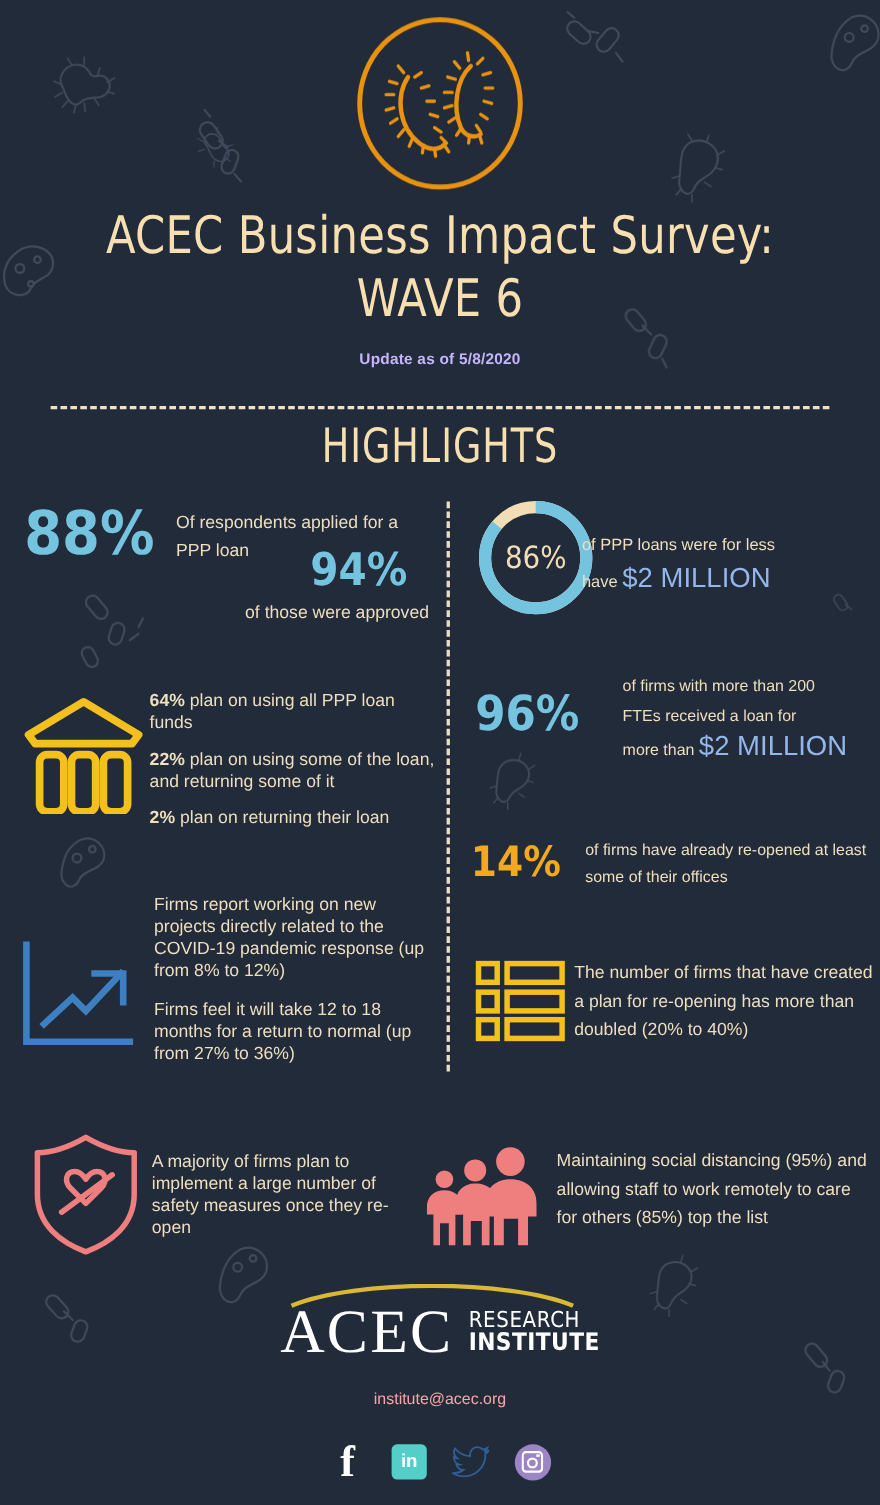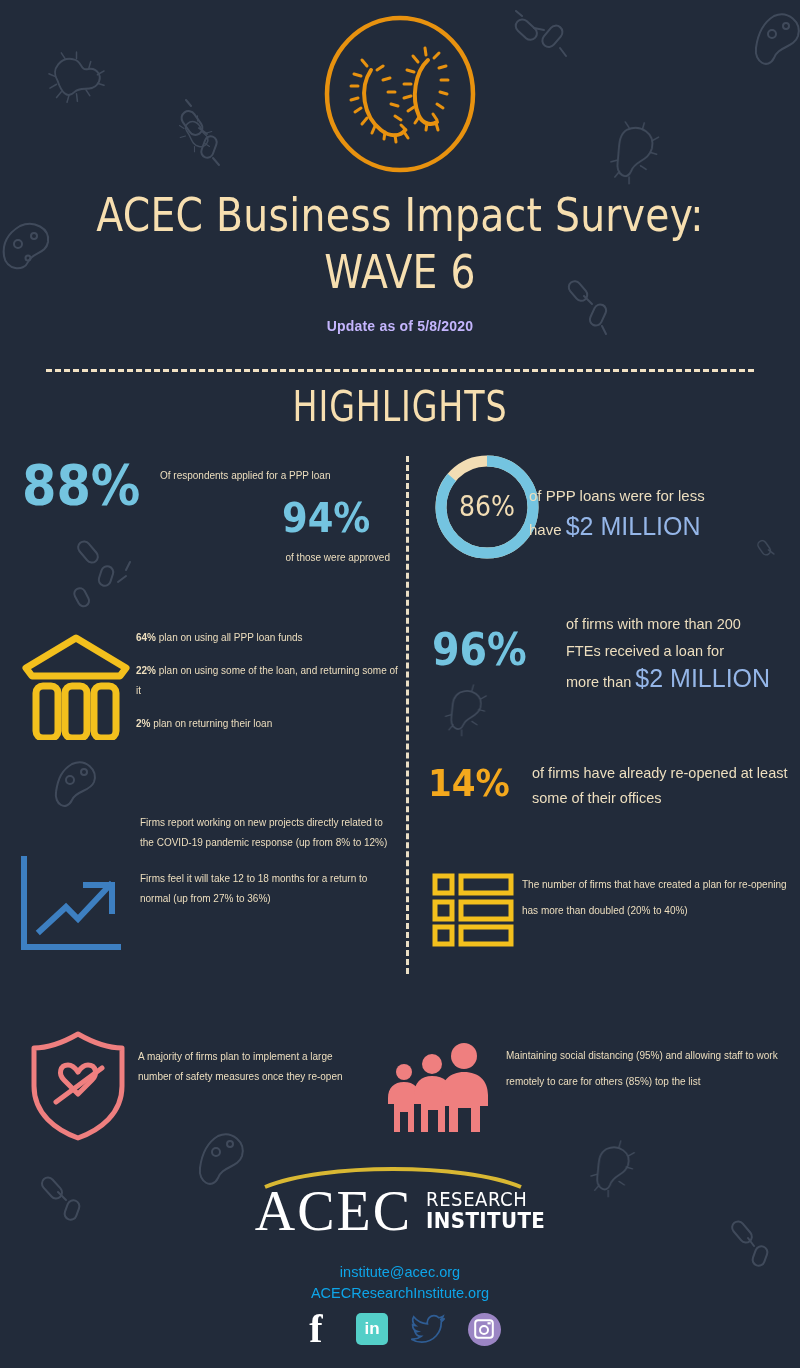--- a/index.html
+++ b/index.html
@@ -48,21 +48,21 @@
   
   .blk { position:absolute; }
   .stat {
     font-family:"DejaVu Sans Condensed","Liberation Sans Narrow","Liberation Sans",sans-serif;
     font-weight:bold; line-height:1;
   }
   .blue  { color:#74c4e0; }
   .gold  { color:#f3a81d;text-align:right; }
   .peri  { color:#95b6e8; }
 
-  .body-txt { font-size:10px; line-height:20px; color:#eedfbf; }
+  .body-txt { font-size:16px; line-height:20px; color:#eedfbf; }
   .body-geo { font-family:"Liberation Sans",sans-serif; }
   .b { font-weight:bold; }
 
   
   #s88 { left:22px; top:458px; font-size:55px; }
   #s88txt { left:160px; top:463px; width:215px; }
   #s94 { left:282px; top:498px; font-size:41px; }
   #s94txt { left:210px; top:548px; width:180px; text-align:right; }
 
   
@@ -108,21 +108,21 @@
     font-size:56px; line-height:56px; color:#ffffff; letter-spacing:2px;text-align:right;
   }
   .acec-sub {
     font-family:"DejaVu Sans Condensed","Liberation Sans Narrow","Liberation Sans",sans-serif;
     color:#ffffff; font-size:20px; line-height:22px; padding-bottom:7px; letter-spacing:.6px;
   }
   .acec-sub .ri2 { font-weight:bold; font-size:22px; letter-spacing:.4px; }
   .acec-arc { position:absolute; left:8px; top:-16px; }
 
   #contact { position:absolute; left:0; right:0; top:1262px; text-align:center; }
-  #contact div { font-size:14.5px; line-height:21px; color:#0ea5e9; }
+  #contact div { font-size:14.5px; line-height:21px; color:#fca5a5; }
 
   #social { position:absolute; left:0; right:0; top:1312px; display:flex; justify-content:center; gap:22px; align-items:center; }
   .soc { width:34px; height:34px; display:flex; align-items:center; justify-content:center; }
   .soc-fb { font-family:"Liberation Serif",serif; font-weight:bold; font-size:40px; color:#fff; line-height:34px; }
   .soc-li { width:32px; height:32px; background:#54cfc8; border-radius:5px; color:#fff;
             font-weight:bold; font-size:17px; display:flex; align-items:center; justify-content:center; }
   .soc-ig { width:33px; height:33px; border-radius:50%; background:#9b85c4; display:flex; align-items:center; justify-content:center; }
 </style>
 </head>
 <body>
@@ -440,21 +440,20 @@
     <div class="acec-word">ACEC</div>
     <div class="acec-sub">
       <div>RESEARCH</div>
       <div class="ri2">INSTITUTE</div>
     </div>
   </div>
 </div>
 
 <div id="contact">
   <div>institute@acec.org</div>
-  <div>ACECResearchInstitute.org</div>
 </div>
 
 <div id="social">
   <div class="soc">
     <span class="soc-fb">f</span>
   </div>
   <div class="soc">
     <span class="soc-li">in</span>
   </div>
   <div class="soc">

